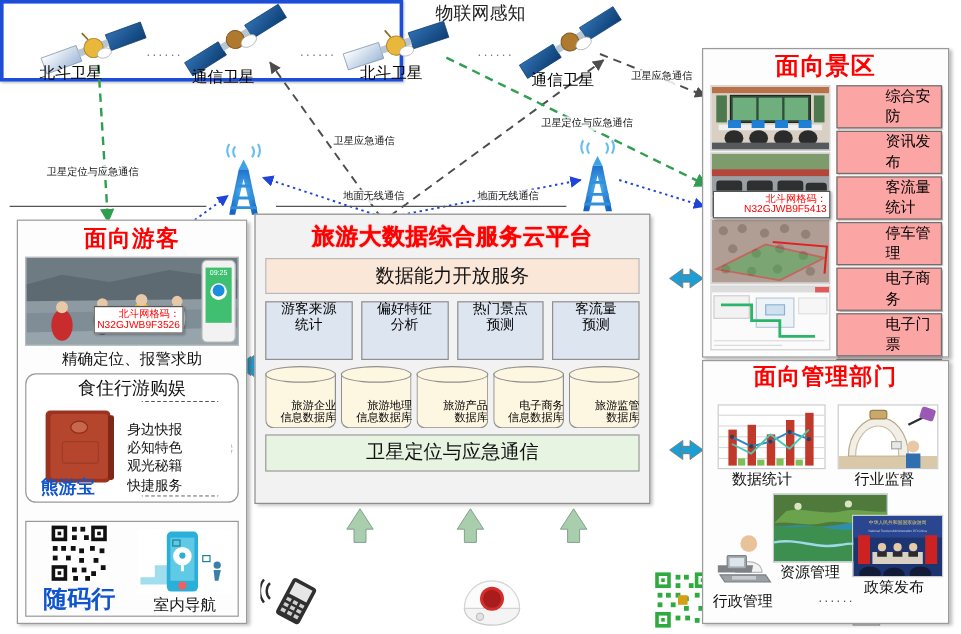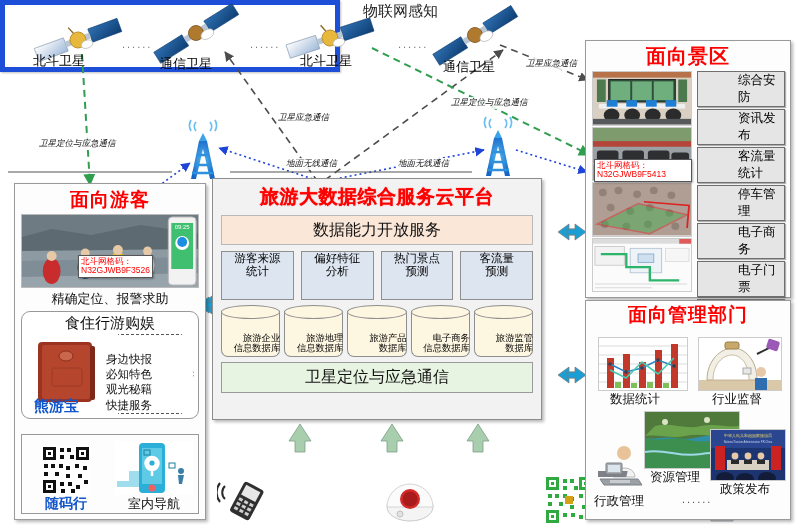--- a/index.html
+++ b/index.html
@@ -13,21 +13,21 @@
          box-shadow:2px 2px 3px rgba(0,0,0,.28);box-sizing:border-box;}
   .panel-title{color:#ff0000;font-weight:bold;text-align:center;
                letter-spacing:1px;line-height:1;}
 
   
   .sat-label{position:absolute;font-size:13px;color:#000;white-space:nowrap;}
   .dots{position:absolute;font-size:11px;color:#777;letter-spacing:2px;}
 
   
   .link-lbl{position:absolute;font-size:8.5px;color:#111;white-space:nowrap;
-            background:rgba(255,255,255,.85);padding:0 1px;font-style:italic;}
+            background:rgba(255,255,255,.85);padding:0 1px;}
 
   
   #platform{left:212px;top:178px;width:330px;height:242px;background:#f2f2f2;
             border:1px solid #8d8d8d;}
   #platform .ttl{font-size:19px;color:#ff0000;font-weight:bold;text-align:center;
                  margin-top:5px;letter-spacing:.5px;text-shadow:0 0 1px #ff0000;}
   .openserv{margin:5px 8px 0 8px;height:28px;background:#fbe7d8;border:1px solid #b9b9b9;
             display:flex;align-items:center;justify-content:center;
             font-size:16px;color:#111;}
   .anrow{display:flex;gap:7px;margin:6px 8px 0 8px;}
@@ -41,34 +41,34 @@
   .dbcyl .top{position:absolute;left:0;right:0;top:0;height:12px;background:#fdf6e0;
               border:1px solid #8f8f8f;border-radius:50%;}
   .dbcyl .txt{position:absolute;left:0;right:0;bottom:3px;text-align:right;
               font-size:9.3px;line-height:1.15;color:#000;}
   .framework{margin:5px 8px 0 8px;height:29px;background:#e8f4e2;border:1px solid #9a9a9a;
              display:flex;align-items:center;justify-content:center;
              font-size:16px;color:#111;}
 
   
   #iot{left:228px;top:452px;width:330px;height:62px;background:#fff;
-       border:5px solid #1d4ed8;box-shadow:1px 1px 2px rgba(0,0,0,.25);}
+       border:3px solid #1d4ed8;box-shadow:1px 1px 2px rgba(0,0,0,.25);}
   #iot .cap{position:absolute;left:0;right:0;top:2px;text-align:center;
             font-size:15px;color:#222;}
   .iotwrap{position:absolute;left:3px;right:3px;top:2px;bottom:3px;
            display:flex;align-items:flex-end;justify-content:space-around;}
 
   
   #tourist{left:14px;top:183px;width:192px;height:337px;}
   #tourist .panel-title{font-size:19px;margin-top:6px;}
   .t-photo{position:relative;margin:5px 6px 0 6px;height:72px;border:1px solid #bbb;
            overflow:hidden;background:#8fa2ab;}
   .t-cap{text-align:center;font-size:13px;color:#111;margin-top:2px;}
   .gridcode{position:absolute;border:1px solid #555;background:#fff;color:#ff0000;
-            font-size:8.5px;line-height:1.1;text-align:left;padding:1px 2px;
+            font-size:8.5px;line-height:1.1;text-align:right;padding:1px 2px;
             white-space:nowrap;box-shadow:1px 1px 2px rgba(0,0,0,.3);}
   .xybox{margin:3px 6px 0 6px;border:1px solid #999;border-radius:9px;height:106px;
          position:relative;background:#fff;}
   .xybox .hdr{text-align:center;font-size:15px;color:#111;margin-top:2px;}
   .hexlist{position:absolute;right:4px;top:22px;width:88px;height:80px;}
   .hexlist .hx{position:absolute;inset:0;border:1px dashed #555;
                clip-path:polygon(14% 0,86% 0,100% 50%,86% 100%,14% 100%,0 50%);}
   .hexlist .items{position:relative;text-align:left;font-size:11.5px;line-height:1.32;
                   color:#111;padding-top:2px;margin-top:16px;}
   .brandblue{color:#1155cc;font-weight:bold;}
@@ -77,21 +77,21 @@
   .botcell{flex:1;position:relative;display:flex;flex-direction:column;
            align-items:center;justify-content:flex-end;}
 
   
   #scenic{left:585px;top:40px;width:206px;height:258px;}
   #scenic .panel-title{font-size:20px;margin-top:5px;}
   .sc-body{position:absolute;left:6px;right:5px;top:30px;bottom:5px;display:flex;gap:5px;}
   .sc-photos{width:100px;display:flex;flex-direction:column;gap:1px;position:relative;}
   .sc-photos .ph{flex:1;border:1px solid #ccc;position:relative;overflow:hidden;}
   .sc-btns{flex:1;display:flex;flex-direction:column;gap:2px;}
-  .sc-btn{flex:1;background:#e5e5e5;border:1px solid #6f6f6f;box-shadow:1px 1px 1px rgba(0,0,0,.3);
+  .sc-btn{flex:1;background:#fca5a5;border:1px solid #6f6f6f;box-shadow:1px 1px 1px rgba(0,0,0,.3);
           display:flex;align-items:center;justify-content:center;font-size:12.5px;color:#000;padding-left:40px;}
 
   
   #admin{left:585px;top:300px;width:206px;height:220px;}
   #admin .panel-title{font-size:19px;margin-top:4px;}
   .ad-cap{position:absolute;font-size:12.5px;color:#111;white-space:nowrap;}
   .ad-img{position:absolute;border:1px solid #ccc;overflow:hidden;}
 
   
   .tiny-dots{position:absolute;font-size:11px;color:#555;letter-spacing:2px;}
@@ -490,21 +490,21 @@
               <rect x="5" y="5" width="7" height="7"></rect>
               <rect x="38" y="5" width="7" height="7"></rect>
               <rect x="5" y="38" width="7" height="7"></rect>
             </g>
           <g fill="#111">
               <rect x="7" y="7" width="3" height="3"></rect>
               <rect x="40" y="7" width="3" height="3"></rect>
               <rect x="7" y="40" width="3" height="3"></rect>
             </g>
         </svg>
-        <div class="brandblue" style="font-size:14px;">随码行</div>
+        <div class="brandblue" style="font-size:20px;">随码行</div>
       </div>
       <div class="botcell">
         <svg width="78" height="54" viewBox="0 0 78 54">
           <rect width="78" height="54" fill="#fff"></rect>
           <path d="M2,40 L14,40 L14,30 L26,30 L26,20 L38,20 L38,10 L50,10 L50,46 L2,46 z" fill="#52c2e0" opacity=".55"></path>
           <rect x="24" y="2" width="26" height="50" rx="4" fill="#2ab0d8"></rect>
           <rect x="27" y="7" width="20" height="36" fill="#5ecae6"></rect>
           <path d="M37,16 a6.5,6.5 0 0 1 0,13 a6.5,6.5 0 0 1 0,-13 M37,29 L37,35" fill="#fff" stroke="#fff" stroke-width="2.5"></path>
           <circle cx="37" cy="22" r="2.6" fill="#2ab0d8"></circle>
           <circle cx="37" cy="47" r="3.5" fill="#f06060"></circle>

